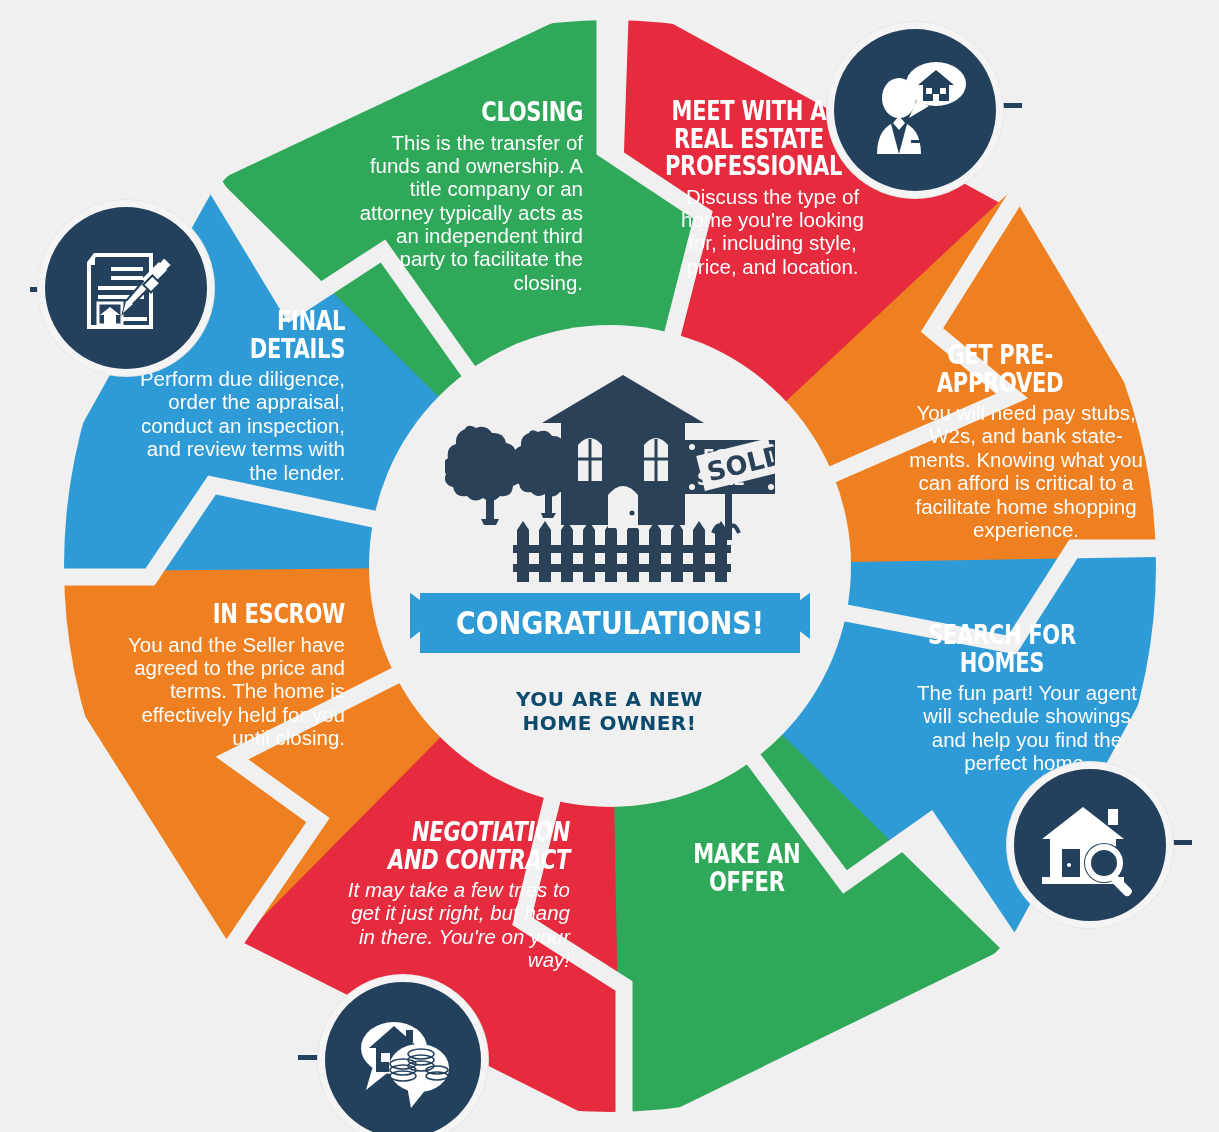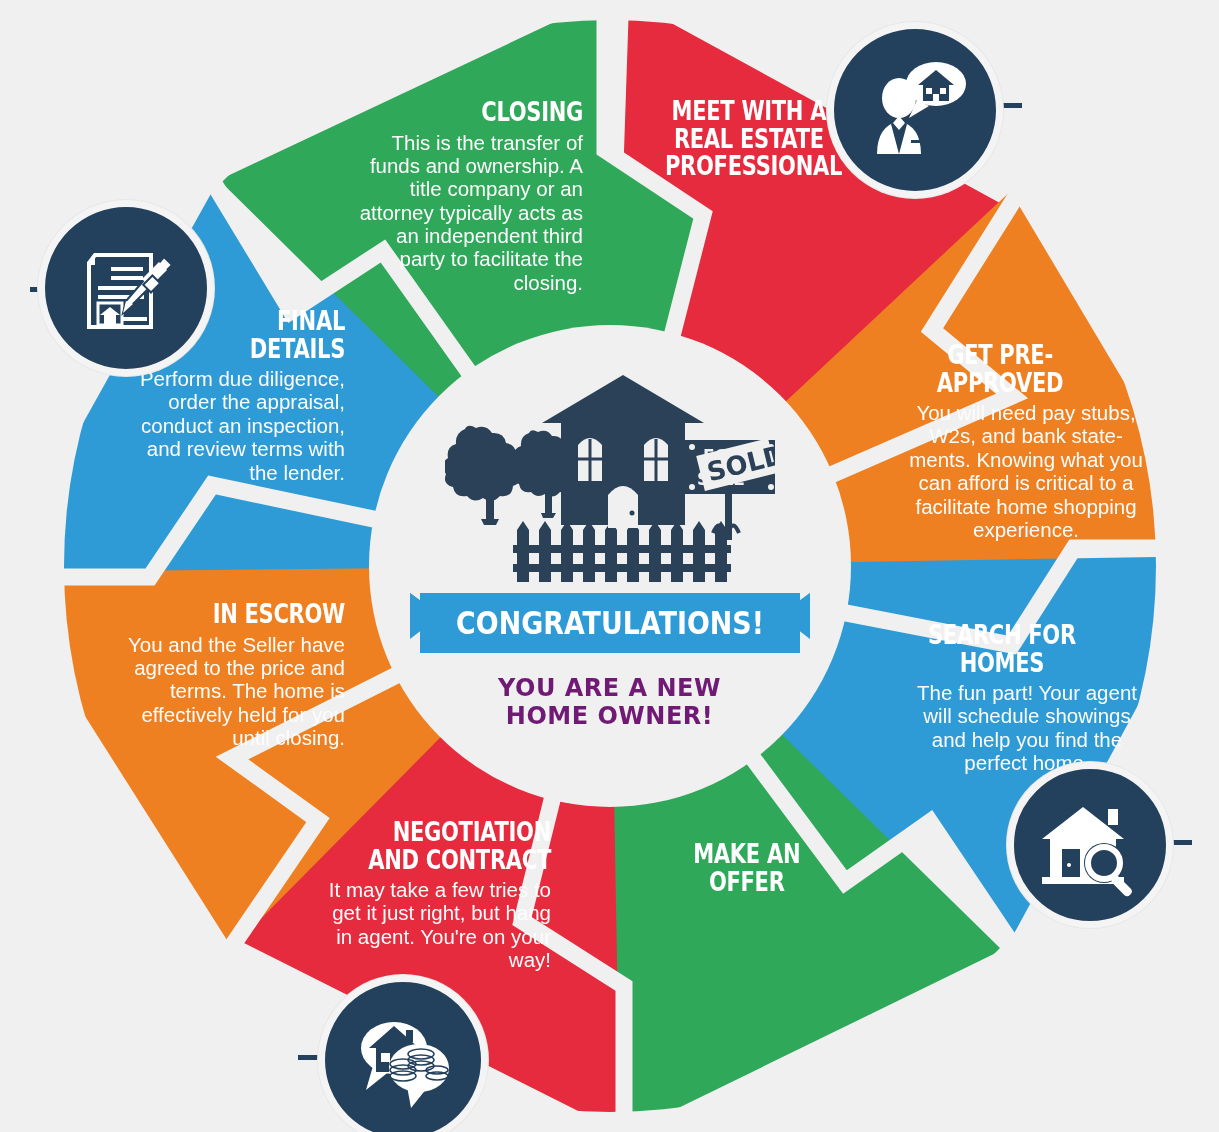--- a/index.html
+++ b/index.html
@@ -47,21 +47,21 @@
   .ta-left  { text-align: center; }
   .ta-left  .seg-title { transform-origin: left center; }
   .ta-right { text-align: right; }
   .ta-right .seg-title { transform-origin: right center; }
 
   
   #t-meet      { left: 665px; top: 97px;  width: 215px; }
   #t-preapp    { left: 908px; top: 341px; width: 236px; }
   #t-search    { left: 913px; top: 621px; width: 228px; }
   #t-offer     { left: 659px; top: 840px; width: 225px; }
-  #t-negot     { left: 314px; top: 818px; width: 237px; }
+  #t-negot     { left: 333px; top: 818px; width: 237px; font-style: italic; }
   #t-escrow    { left: 105px; top: 600px; width: 240px; }
   #t-final     { left: 115px; top: 307px; width: 230px; }
   #t-closing   { left: 355px; top: 98px;  width: 228px; }
 
   
   #center-group {
     position: absolute;
     left: 352px; top: 345px;
     width: 515px; height: 445px;
     z-index: 7;
@@ -75,27 +75,27 @@
     width: 400px; height: 66px;
     display: flex; align-items: center; justify-content: center;
     font-family: "DejaVu Sans", sans-serif;
     font-weight: bold;
     font-size: 32px;
     letter-spacing: 0px;
     color: #ffffff;
     transform: scaleX(0.84);
   }
   #sub-text {
-    margin-top: 12px;
+    margin-top: 26px;
     font-family: "DejaVu Sans", sans-serif;
     font-weight: bold;
-    font-size: 24px;
+    font-size: 20px;
     line-height: 1.18;
     letter-spacing: 0.5px;
-    color: #701a75;
+    color: #0c4a6e;
     white-space: pre-line;
   }
 
   
   .icon-bubble {
     position: absolute;
     border-radius: 50%;
     background: #23405c;
     border: 7px solid #f4f4f4;
     box-shadow: 0 0 0 1px #e7e7e7;
@@ -236,40 +236,41 @@
       <path d="M 213 182 L 291 311 L 383 251 L 608 568"></path>
     </g>
 
     <circle cx="610" cy="566" r="241" fill="#f0f0f0"></circle>
   </svg>
 
   <div class="seg-text ta-left" id="t-meet">
     <div class="seg-title">MEET WITH A
 REAL ESTATE
 PROFESSIONAL</div>
+    <div class="seg-body">Discuss the type of home you're looking for, including style, price, and location.</div>
   </div>
 
   <div class="seg-text ta-left" id="t-preapp">
     <div class="seg-title">GET PRE-APPROVED</div>
     <div class="seg-body">You will need pay stubs, W2s, and bank state-ments. Knowing what you can afford is critical to a facilitate home shopping experience.</div>
   </div>
 
   <div class="seg-text ta-left" id="t-search">
     <div class="seg-title">SEARCH FOR HOMES</div>
     <div class="seg-body">The fun part! Your agent will schedule showings and help you find the perfect home.</div>
   </div>
 
   <div class="seg-text ta-left" id="t-offer">
     <div class="seg-title">MAKE AN OFFER</div>
   </div>
 
   <div class="seg-text ta-right" id="t-negot">
     <div class="seg-title">NEGOTIATION
 AND CONTRACT</div>
-    <div class="seg-body">It may take a few tries to get it just right, but hang in agent. You're on your way!</div>
+    <div class="seg-body">It may take a few tries to get it just right, but hang in there. You're on your way!</div>
   </div>
 
   <div class="seg-text ta-right" id="t-escrow">
     <div class="seg-title">IN ESCROW</div>
     <div class="seg-body">You and the Seller have agreed to the price and terms. The home is effectively held for you until closing.</div>
   </div>
 
   <div class="seg-text ta-right" id="t-closing">
     <div class="seg-title">CLOSING</div>
     <div class="seg-body">This is the transfer of funds and ownership. A title company or an attorney typically acts as an independent third party to facilitate the closing.</div>

